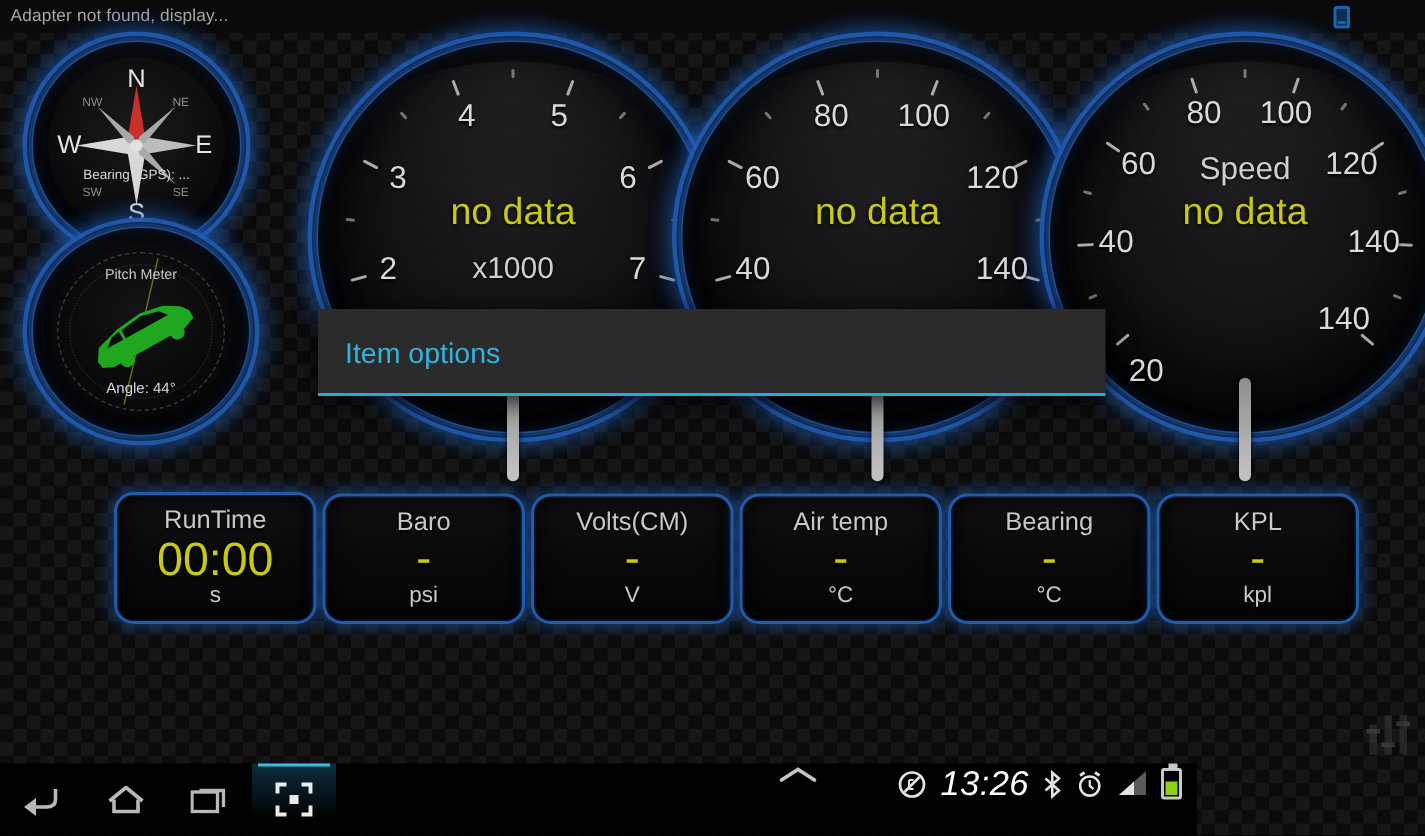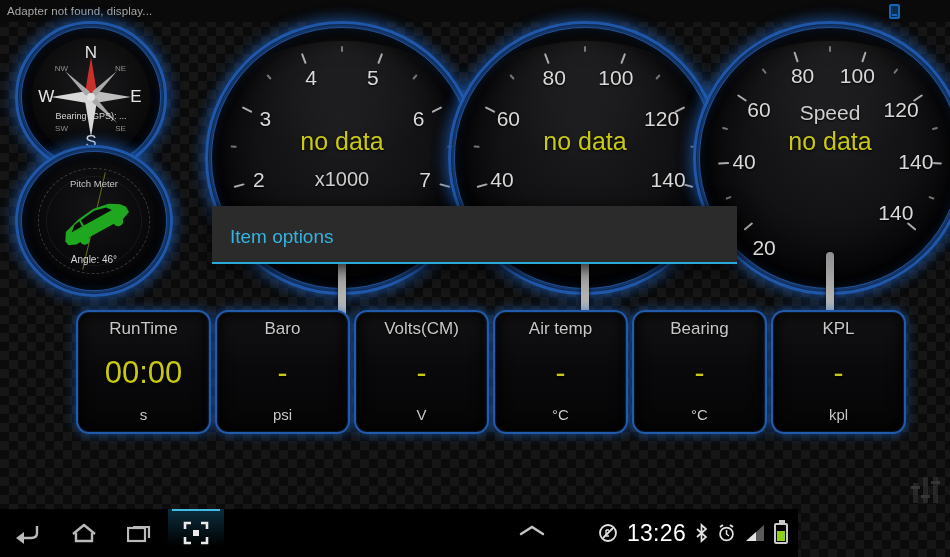--- a/index.html
+++ b/index.html
@@ -104,21 +104,21 @@
   .pitch-angle{position:absolute;left:0;right:0;bottom:13px;text-align:center;color:#d8d8d8;font-size:10px;}
   .pitch-line{position:absolute;left:50%;top:6%;height:88%;width:1px;background:#6d6b18;
     transform-origin:50% 50%;}
   .car{position:absolute;left:50%;top:50%;transform-origin:50% 50%;}
   .pitch-scale{position:absolute;inset:4px;border-radius:50%;
     border:1px dashed rgba(170,170,170,.30);}
   .pitch-scale2{position:absolute;inset:12px;border-radius:50%;
     border:1px dotted rgba(140,140,140,.22);}
 
   
-  #cards{position:absolute;left:76px;top:310px;width:830px;height:124px;display:flex;gap:4px;}
+  #cards{position:absolute;left:76px;top:310px;width:830px;height:124px;display:flex;gap:4px;align-items:center;}
   .card{
     position:relative;flex:1;border-radius:13px;
     background:linear-gradient(to bottom,#121214 0%,#09090b 48%,#050506 100%);
     border:2px solid rgba(36,96,180,.95);
     box-shadow:
       0 0 10px 2px rgba(30,95,185,.55),
       inset 0 0 14px 3px rgba(0,0,0,.85),
       inset 0 0 0 1px rgba(60,130,220,.35);
     display:flex;flex-direction:column;align-items:center;justify-content:space-between;
     padding:7px 4px 9px;
@@ -141,21 +141,21 @@
   #dialog .dlg-item{
     color:#f0f0f0;font-size:17px;padding:16px 12px 18px;cursor:pointer;
   }
 
   
   #eqicon{position:absolute;right:6px;bottom:52px;width:36px;height:32px;opacity:.55;}
 
   
   #navbar{
     position:absolute;left:0;bottom:0;width:798px;height:48px;background:#000;
-    display:flex;align-items:center;
+    display:flex;align-items:flex-start;font-style:italic;
   }
   .nav-btn{width:56px;height:48px;display:flex;align-items:center;justify-content:center;cursor:pointer;}
   .nav-btn.active{position:relative;background:linear-gradient(to bottom,rgba(40,150,205,.30),rgba(0,0,0,0) 78%);}
   .nav-btn.active:before{content:"";position:absolute;left:4px;right:4px;top:0;height:2px;background:#3fbbe5;}
   #sysicons{margin-left:auto;display:flex;align-items:center;gap:9px;padding-right:10px;}
   #sysicons .clock{color:#fff;font-size:23px;letter-spacing:.3px;}
   .bat{width:14px;height:21px;border:2px solid #c9c9c9;border-radius:2px;position:relative;}
   .bat:before{content:"";position:absolute;left:3px;top:-5px;width:6px;height:3px;background:#c9c9c9;}
   .bat i{position:absolute;left:1px;right:1px;bottom:1px;height:55%;background:#8fd018;display:block;}
 </style>
@@ -206,21 +206,21 @@
       <div class="pitch-scale2"></div>
       <div class="pitch-line" id="pitchline" style="transform: translateX(-50%) rotate(13.05deg);"></div>
       <svg class="car" id="pitchcar" width="78" height="34" viewBox="0 0 78 34" style="transform: translate(-50%, -50%) rotate(-29deg);">
         <path d="M4 21 L9 13 L26 8 L44 6 L60 9 L70 15 L74 20 L74 26 L66 29 L12 29 L5 26 Z" fill="#1fa81f"></path>
         <path d="M28 10 L44 8 L56 11 L60 16 L28 16 Z" fill="#0b0b0b"></path>
         <path d="M26 10 L26 16 L14 16 L20 11 Z" fill="#0b0b0b"></path>
         <circle cx="22" cy="29" r="5" fill="#1fa81f"></circle>
         <circle cx="60" cy="29" r="5" fill="#1fa81f"></circle>
       </svg>
       <span class="pitch-title">Pitch Meter</span>
-      <span class="pitch-angle">Angle: 46°</span>
+      <span class="pitch-angle">Angle: 44°</span>
     </div>
   </div>
 
   <div class="gauge" id="g-revs" style="left:212px;top:28px;width:260px;height:260px;">
     <div class="ring"></div>
     <div class="ring2"></div>
     <div class="face-sheen"></div>
     <div class="ticks">
         <div class="tick" style="transform: rotate(-105deg) translate(-1px, -112px);">
           <i style="height:11px;opacity:0.92"></i>

